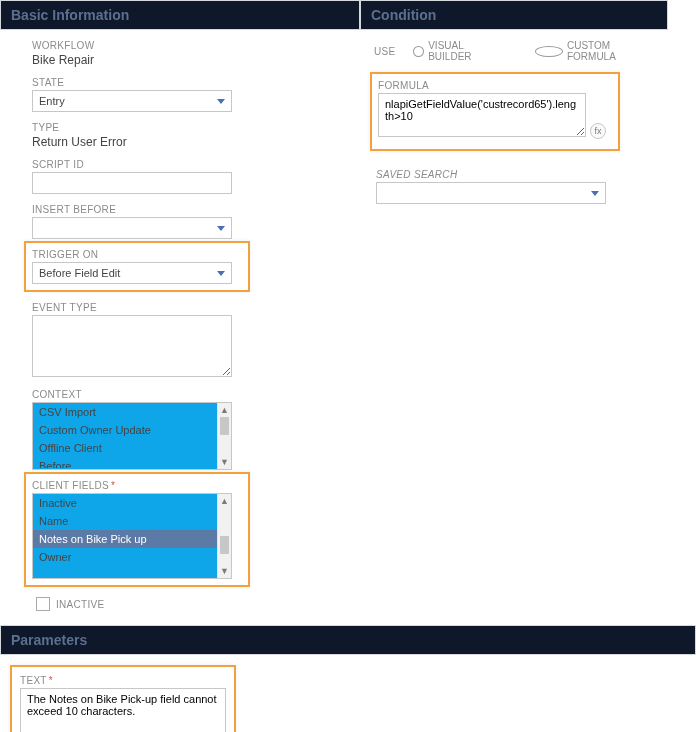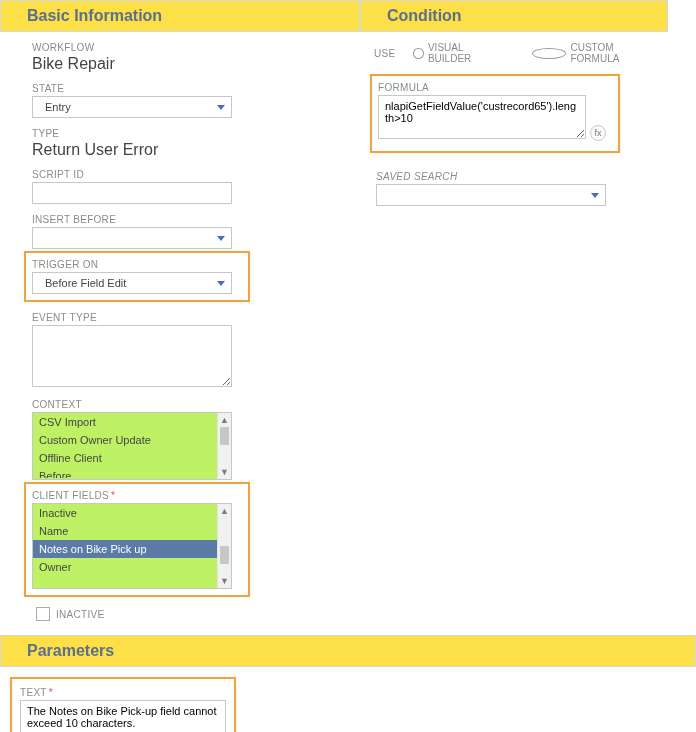--- a/index.html
+++ b/index.html
@@ -1,30 +1,30 @@
 <!DOCTYPE html>
 <html><head>
 <meta charset="utf-8">
 <style>
 *{box-sizing:border-box;margin:0;padding:0;}
 body{font-family:Arial,Helvetica,sans-serif;font-size:11px;color:#333;background:#fff;width:696px;}
-.section-header{background:#fde047;border:1px solid #d5d9de;padding:6px 26px;color:#5b6f8f;font-weight:bold;font-size:16px;}
+.section-header{background:#0f172a;border:1px solid #d5d9de;padding:6px 10px;color:#5b6f8f;font-weight:bold;font-size:14px;}
 .section-body{padding:10px 10px 14px 32px;}
 .row{display:flex;}
 .col-left{width:360px;}
 .col-right{width:308px;border-left:none;}
 .field-group{margin-bottom:10px;}
 .label{color:#8b8b8b;font-size:10px;text-transform:uppercase;letter-spacing:.3px;margin-bottom:2px;display:block;}
 .label .req{color:#d9534f;margin-left:2px;}
-.static-val{font-size:16px;color:#444;}
-.sel{position:relative;background:#fff;border:1px solid #c7c7c7;height:22px;line-height:20px;padding:0 20px 0 12px;font-size:11px;color:#444;width:200px;}
+.static-val{font-size:12px;color:#444;}
+.sel{position:relative;background:#fff;border:1px solid #c7c7c7;height:22px;line-height:20px;padding:0 20px 0 6px;font-size:11px;color:#444;width:200px;}
 .sel .caret{position:absolute;right:6px;top:8px;width:0;height:0;border-left:4px solid transparent;border-right:4px solid transparent;border-top:5px solid #4b6fb3;}
 .text-input{border:1px solid #c7c7c7;height:22px;width:200px;padding:0 6px;font-size:11px;background:#fff;}
 .textarea{border:1px solid #c7c7c7;width:200px;font-size:11px;padding:4px 6px;background:#fff;resize:both;font-family:inherit;}
-.listbox{border:1px solid #c7c7c7;width:200px;background:#bef264;position:relative;padding-right:14px;}
+.listbox{border:1px solid #c7c7c7;width:200px;background:#0ea5e9;position:relative;padding-right:14px;}
 .listbox .items{max-height:65px;overflow:hidden;}
 .listbox .item{padding:3px 6px;font-size:11px;color:#444;white-space:nowrap;overflow:hidden;text-overflow:ellipsis;}
 .listbox .item.selected{background:#5b7aa6;color:#fff;}
 .fake-scroll{position:absolute;right:0;top:0;bottom:0;width:14px;background:#f1f1f1;border-left:1px solid #e2e2e2;}
 .fake-scroll .up,.fake-scroll .down{height:14px;background:#f1f1f1;display:flex;align-items:center;justify-content:center;color:#7a7a7a;font-size:9px;}
 .fake-scroll .track{position:absolute;top:14px;bottom:14px;left:0;right:0;}
 .fake-scroll .thumb{position:absolute;left:2px;right:2px;background:#c7c7c7;border-radius:1px;}
 .highlight{border:2px solid #f2a23c;padding:6px;margin:-8px 0 10px -8px;width:226px;box-shadow:0 0 4px rgba(0,0,0,.07);}
 .checkbox-row{display:flex;align-items:center;gap:6px;margin-left:4px;}
 .checkbox-row .box{width:14px;height:14px;border:1px solid #aaa;background:#fff;}

